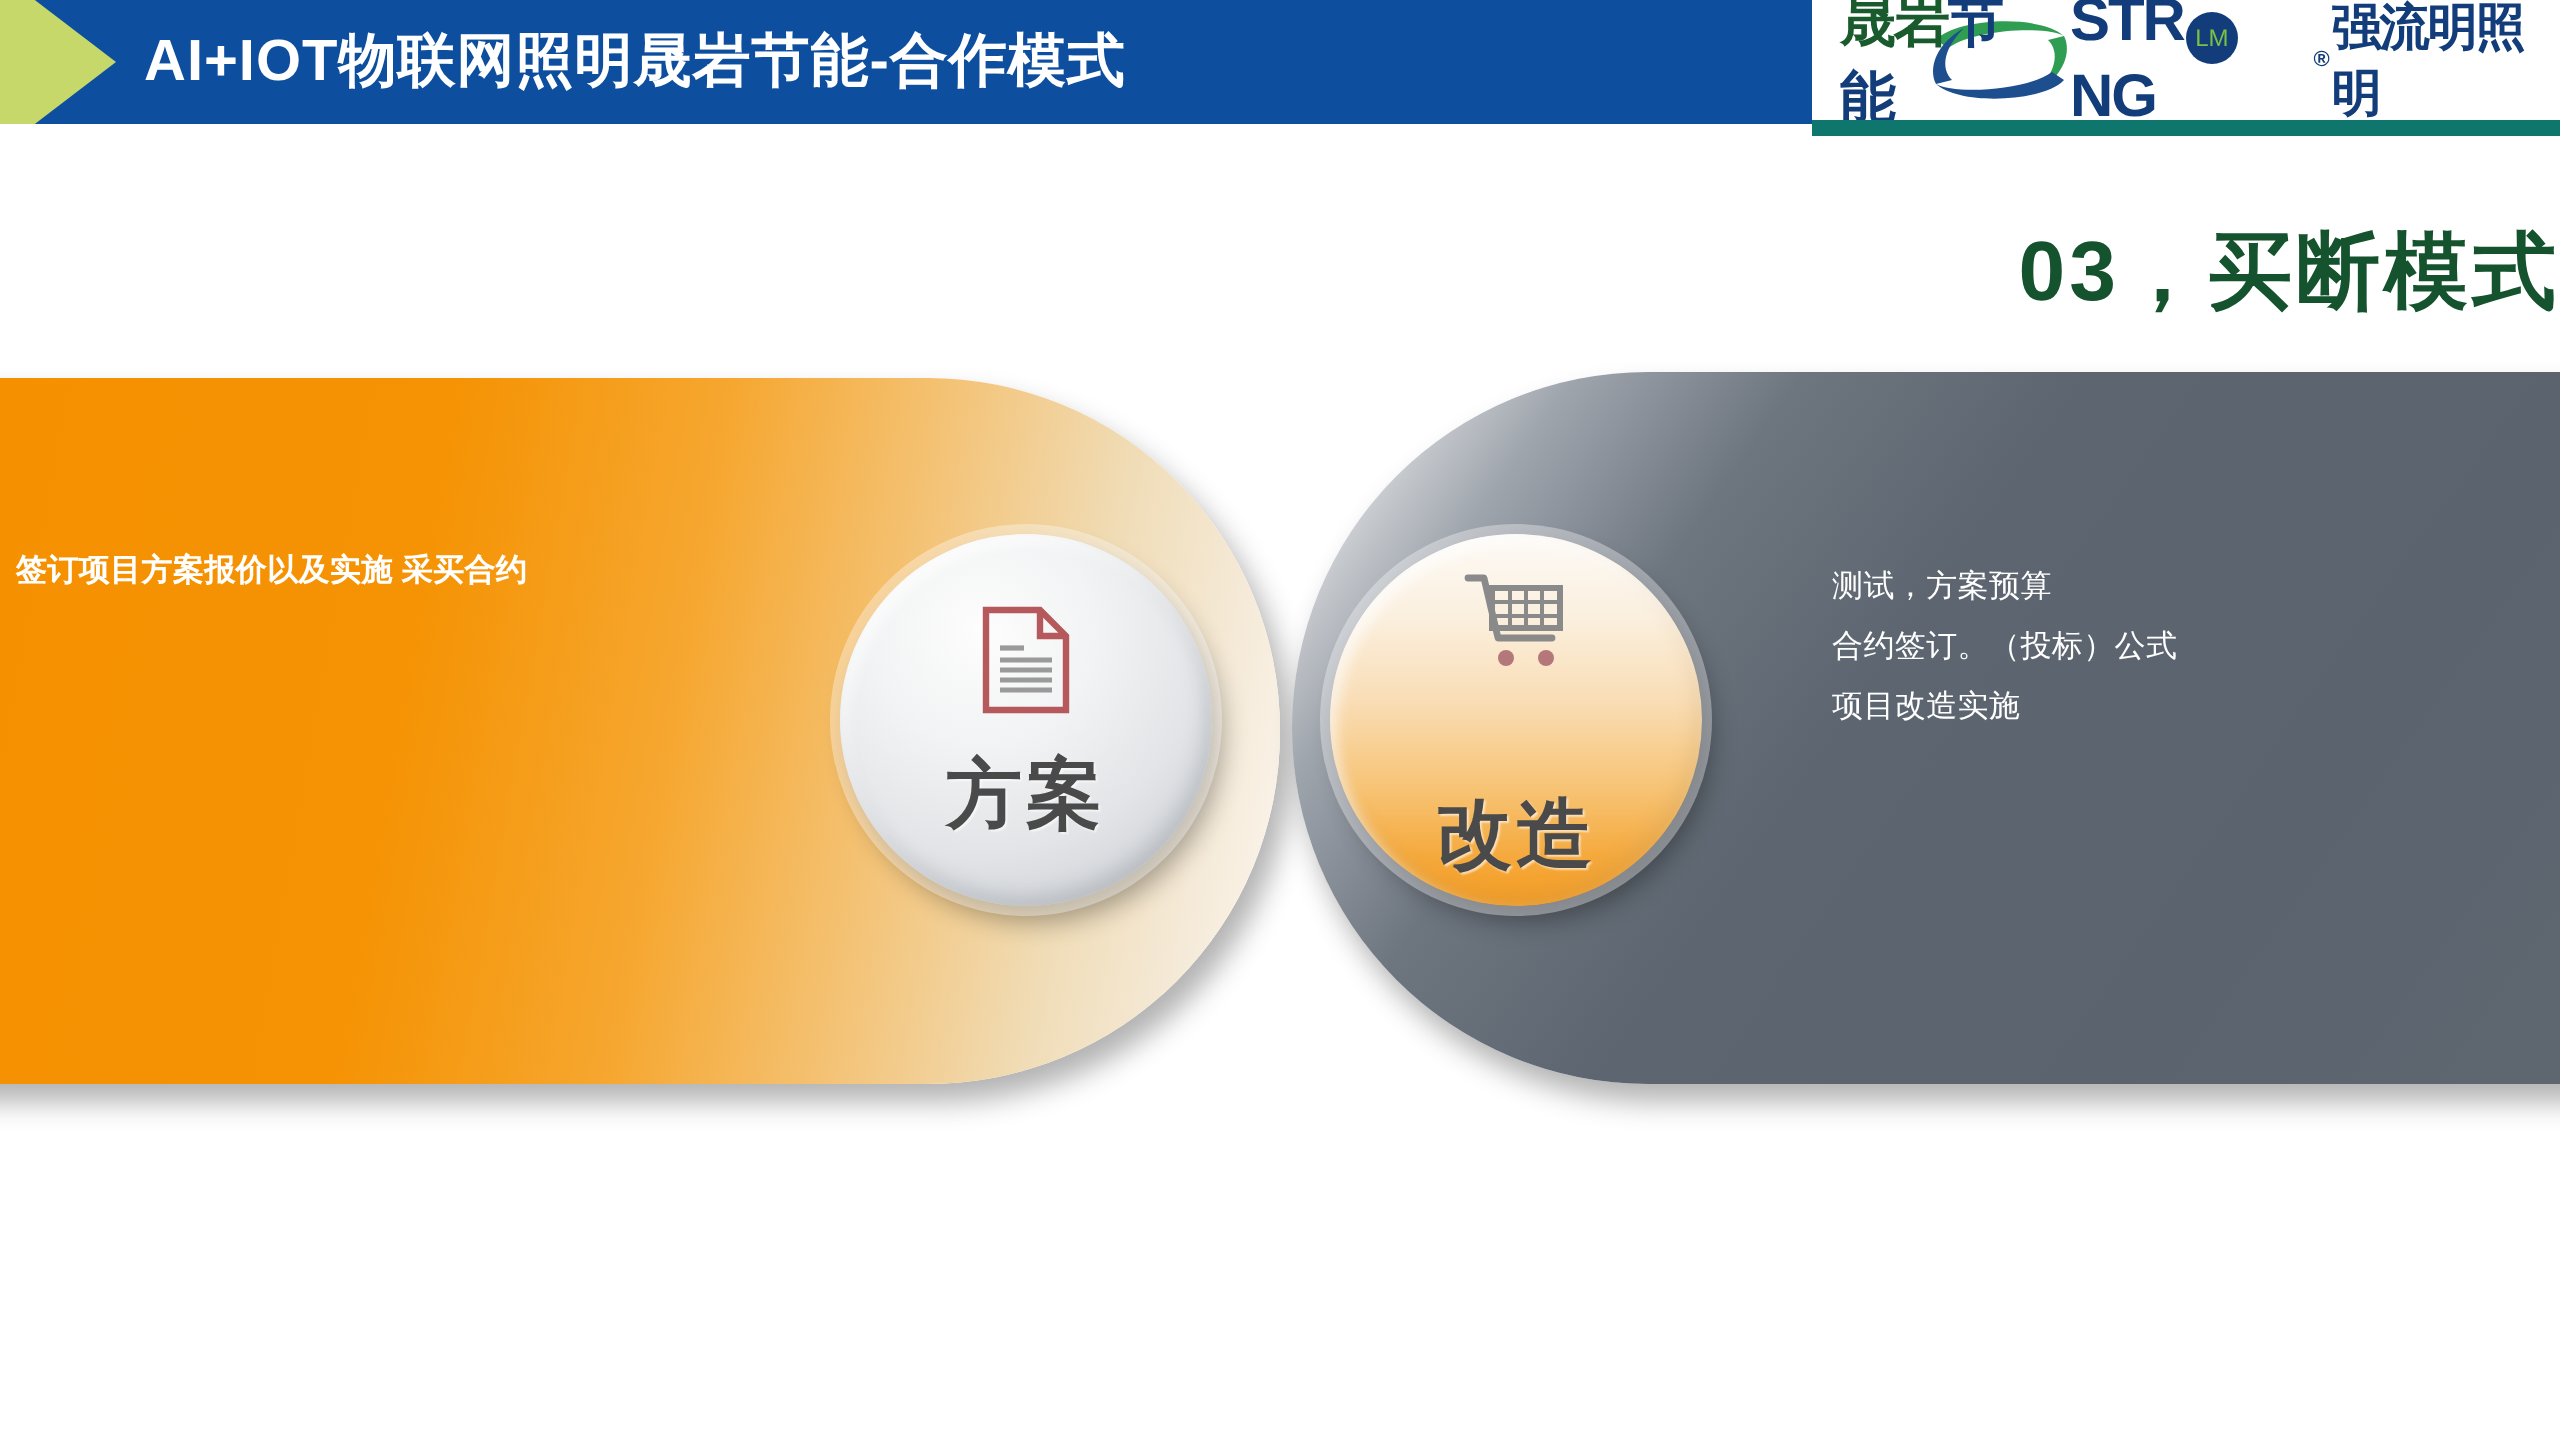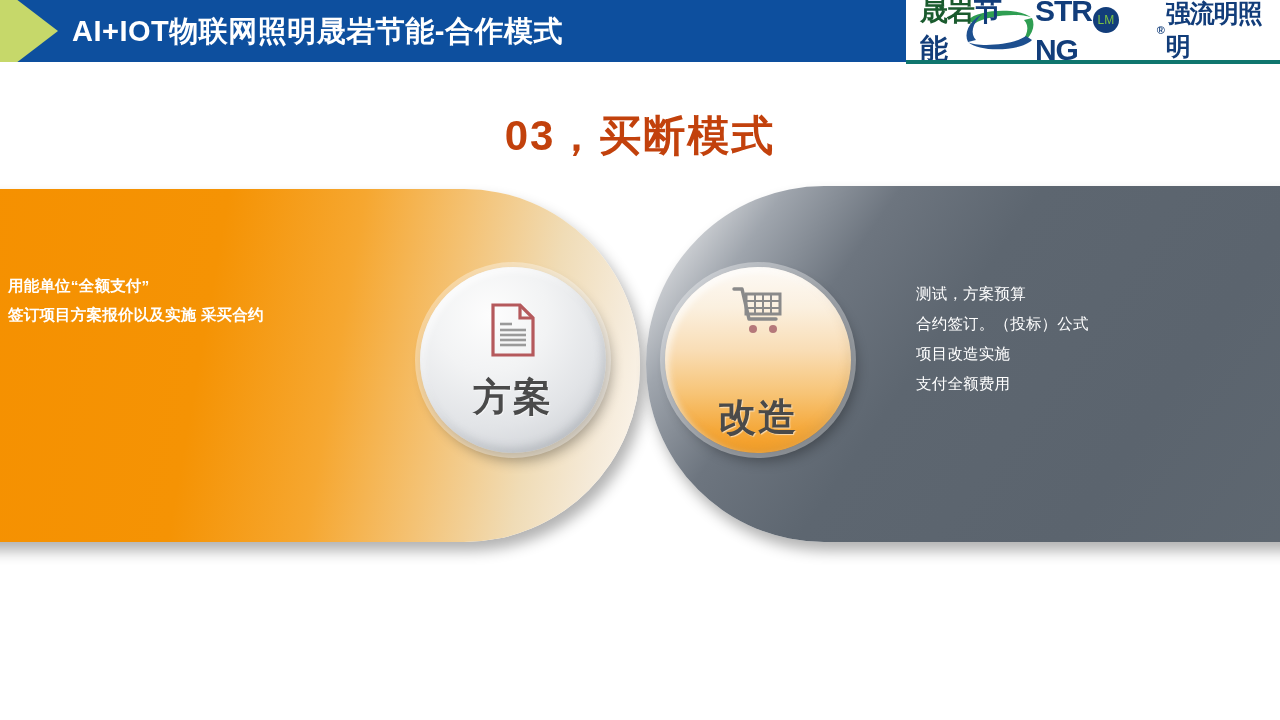--- a/index.html
+++ b/index.html
@@ -46,21 +46,21 @@
   }
 
   
   .logo-box {
     position: absolute;
     left: 906px;
     top: 0;
     width: 374px;
     height: 60px;
     background: #ffffff;
-    border-bottom: 4px solid #0f766e;
+    border-bottom: 8px solid #0f766e;
     display: flex;
     align-items: center;
     overflow: hidden;
   }
   .logo-cn {
     position: relative;
     margin-left: 14px;
     display: flex;
     align-items: center;
     height: 46px;
@@ -124,24 +124,24 @@
     letter-spacing: -1px;
     margin-left: 1px;
   }
 
   
   .slide-title {
     position: absolute;
     left: 0;
     top: 108px;
     width: 1280px;
-    text-align: center;
+    text-align: right;
     font-size: 42px;
     font-weight: bold;
-    color: #c2410c;
+    color: #14532d;
     letter-spacing: 2px;
   }
 
   
   .panels {
     position: absolute;
     left: 0;
     top: 186px;
     width: 1280px;
     height: 380px;
@@ -280,31 +280,29 @@
   </div>
 
 </div>
 
 <div class="slide-title">03，买断模式</div>
 
 <div class="panels">
 
   <div class="panel-left">
     <div class="panel-left-text">
-      <div class="line">用能单位“全额支付”</div>
       <div class="line">签订项目方案报价以及实施  采买合约</div>
     </div>
   </div>
 
   <div class="panel-right">
     <div class="panel-right-text">
       <div class="line">测试，方案预算</div>
       <div class="line">合约签订。（投标）公式</div>
       <div class="line"> 项目改造实施</div>
-      <div class="line">支付全额费用</div>
     </div>
   </div>
 
 </div>
 
 <div class="circle circle-plan">
   <div class="circle-icon">
     <svg width="46" height="54" viewBox="0 0 46 54">
       <path d="M3 2 H30 L43 15 V52 H3 Z" fill="none" stroke="#b5595c" stroke-width="3.2"></path>
       <path d="M30 2 V15 H43" fill="none" stroke="#b5595c" stroke-width="3.2"></path>

